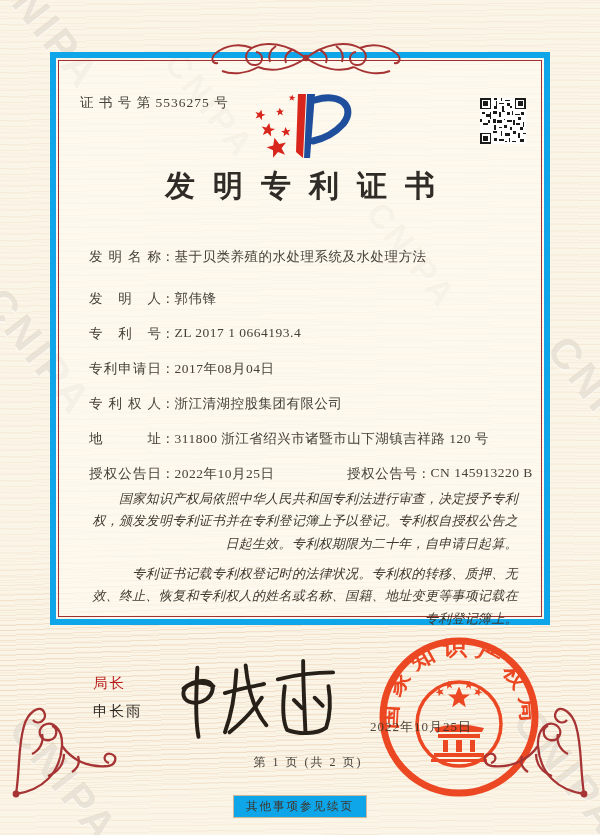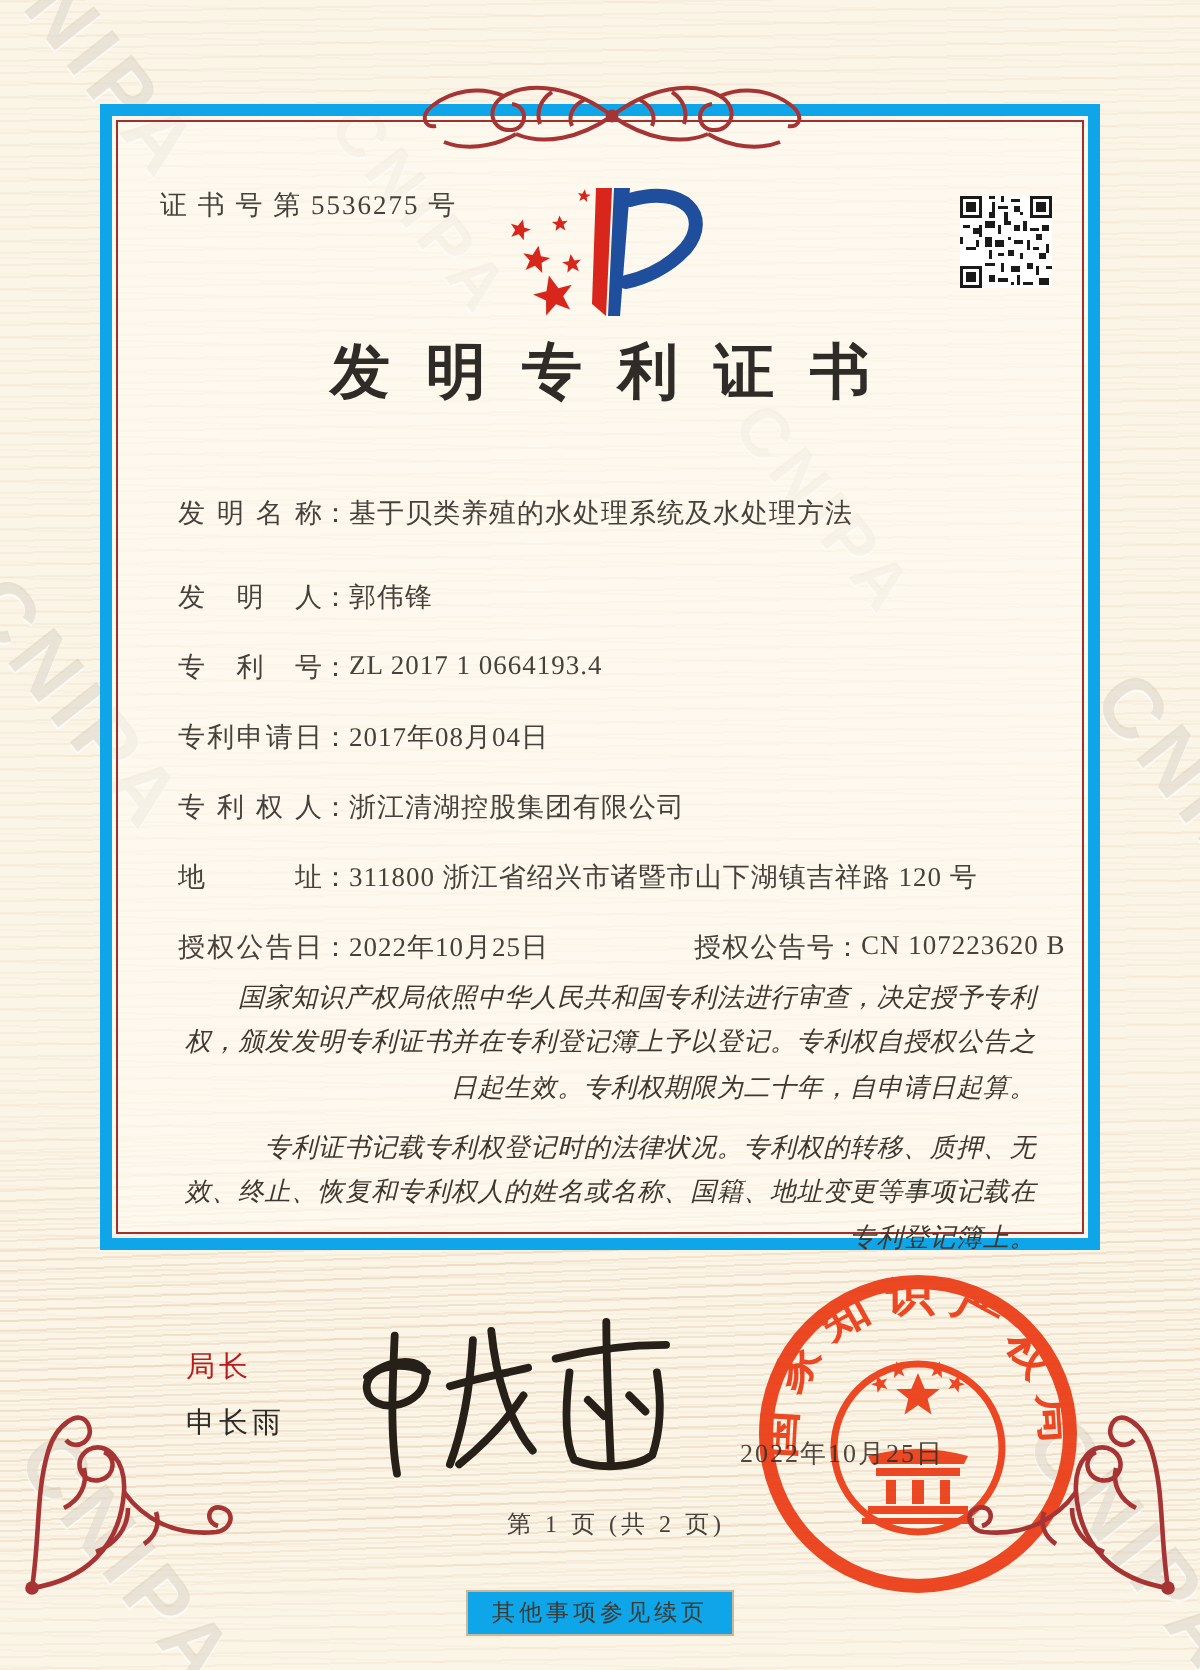--- a/index.html
+++ b/index.html
@@ -211,21 +211,21 @@
     </div>
     <div class="field-row" style="top:337px;">
       <span class="flabel">专利权人</span><span class="fcolon">：</span><span class="fvalue">浙江清湖控股集团有限公司</span>
     </div>
     <div class="field-row" style="top:372px;">
       <span class="flabel">地址</span><span class="fcolon">：</span><span class="fvalue">311800 浙江省绍兴市诸暨市山下湖镇吉祥路 120 号</span>
     </div>
     <div class="field-row" style="top:407px;">
       <span class="flabel">授权公告日</span><span class="fcolon">：</span><span class="fvalue">2022年10月25日</span>
       <span class="pair2">
-        <span class="flabel">授权公告号</span><span class="fcolon">：</span><span class="fvalue">CN 107223620 B</span>
+        <span class="flabel">授权公告号</span><span class="fcolon">：</span><span class="fvalue">CN 145913220 B</span>
       </span>
     </div>
 
     <div class="paragraphs">
       <p>国家知识产权局依照中华人民共和国专利法进行审查，决定授予专利权，颁发发明专利证书并在专利登记簿上予以登记。专利权自授权公告之日起生效。专利权期限为二十年，自申请日起算。</p>
       <p>专利证书记载专利权登记时的法律状况。专利权的转移、质押、无效、终止、恢复和专利权人的姓名或名称、国籍、地址变更等事项记载在专利登记簿上。</p>
     </div>
 
     <div class="sig-title">局长</div>
     <div class="sig-name">申长雨</div>

